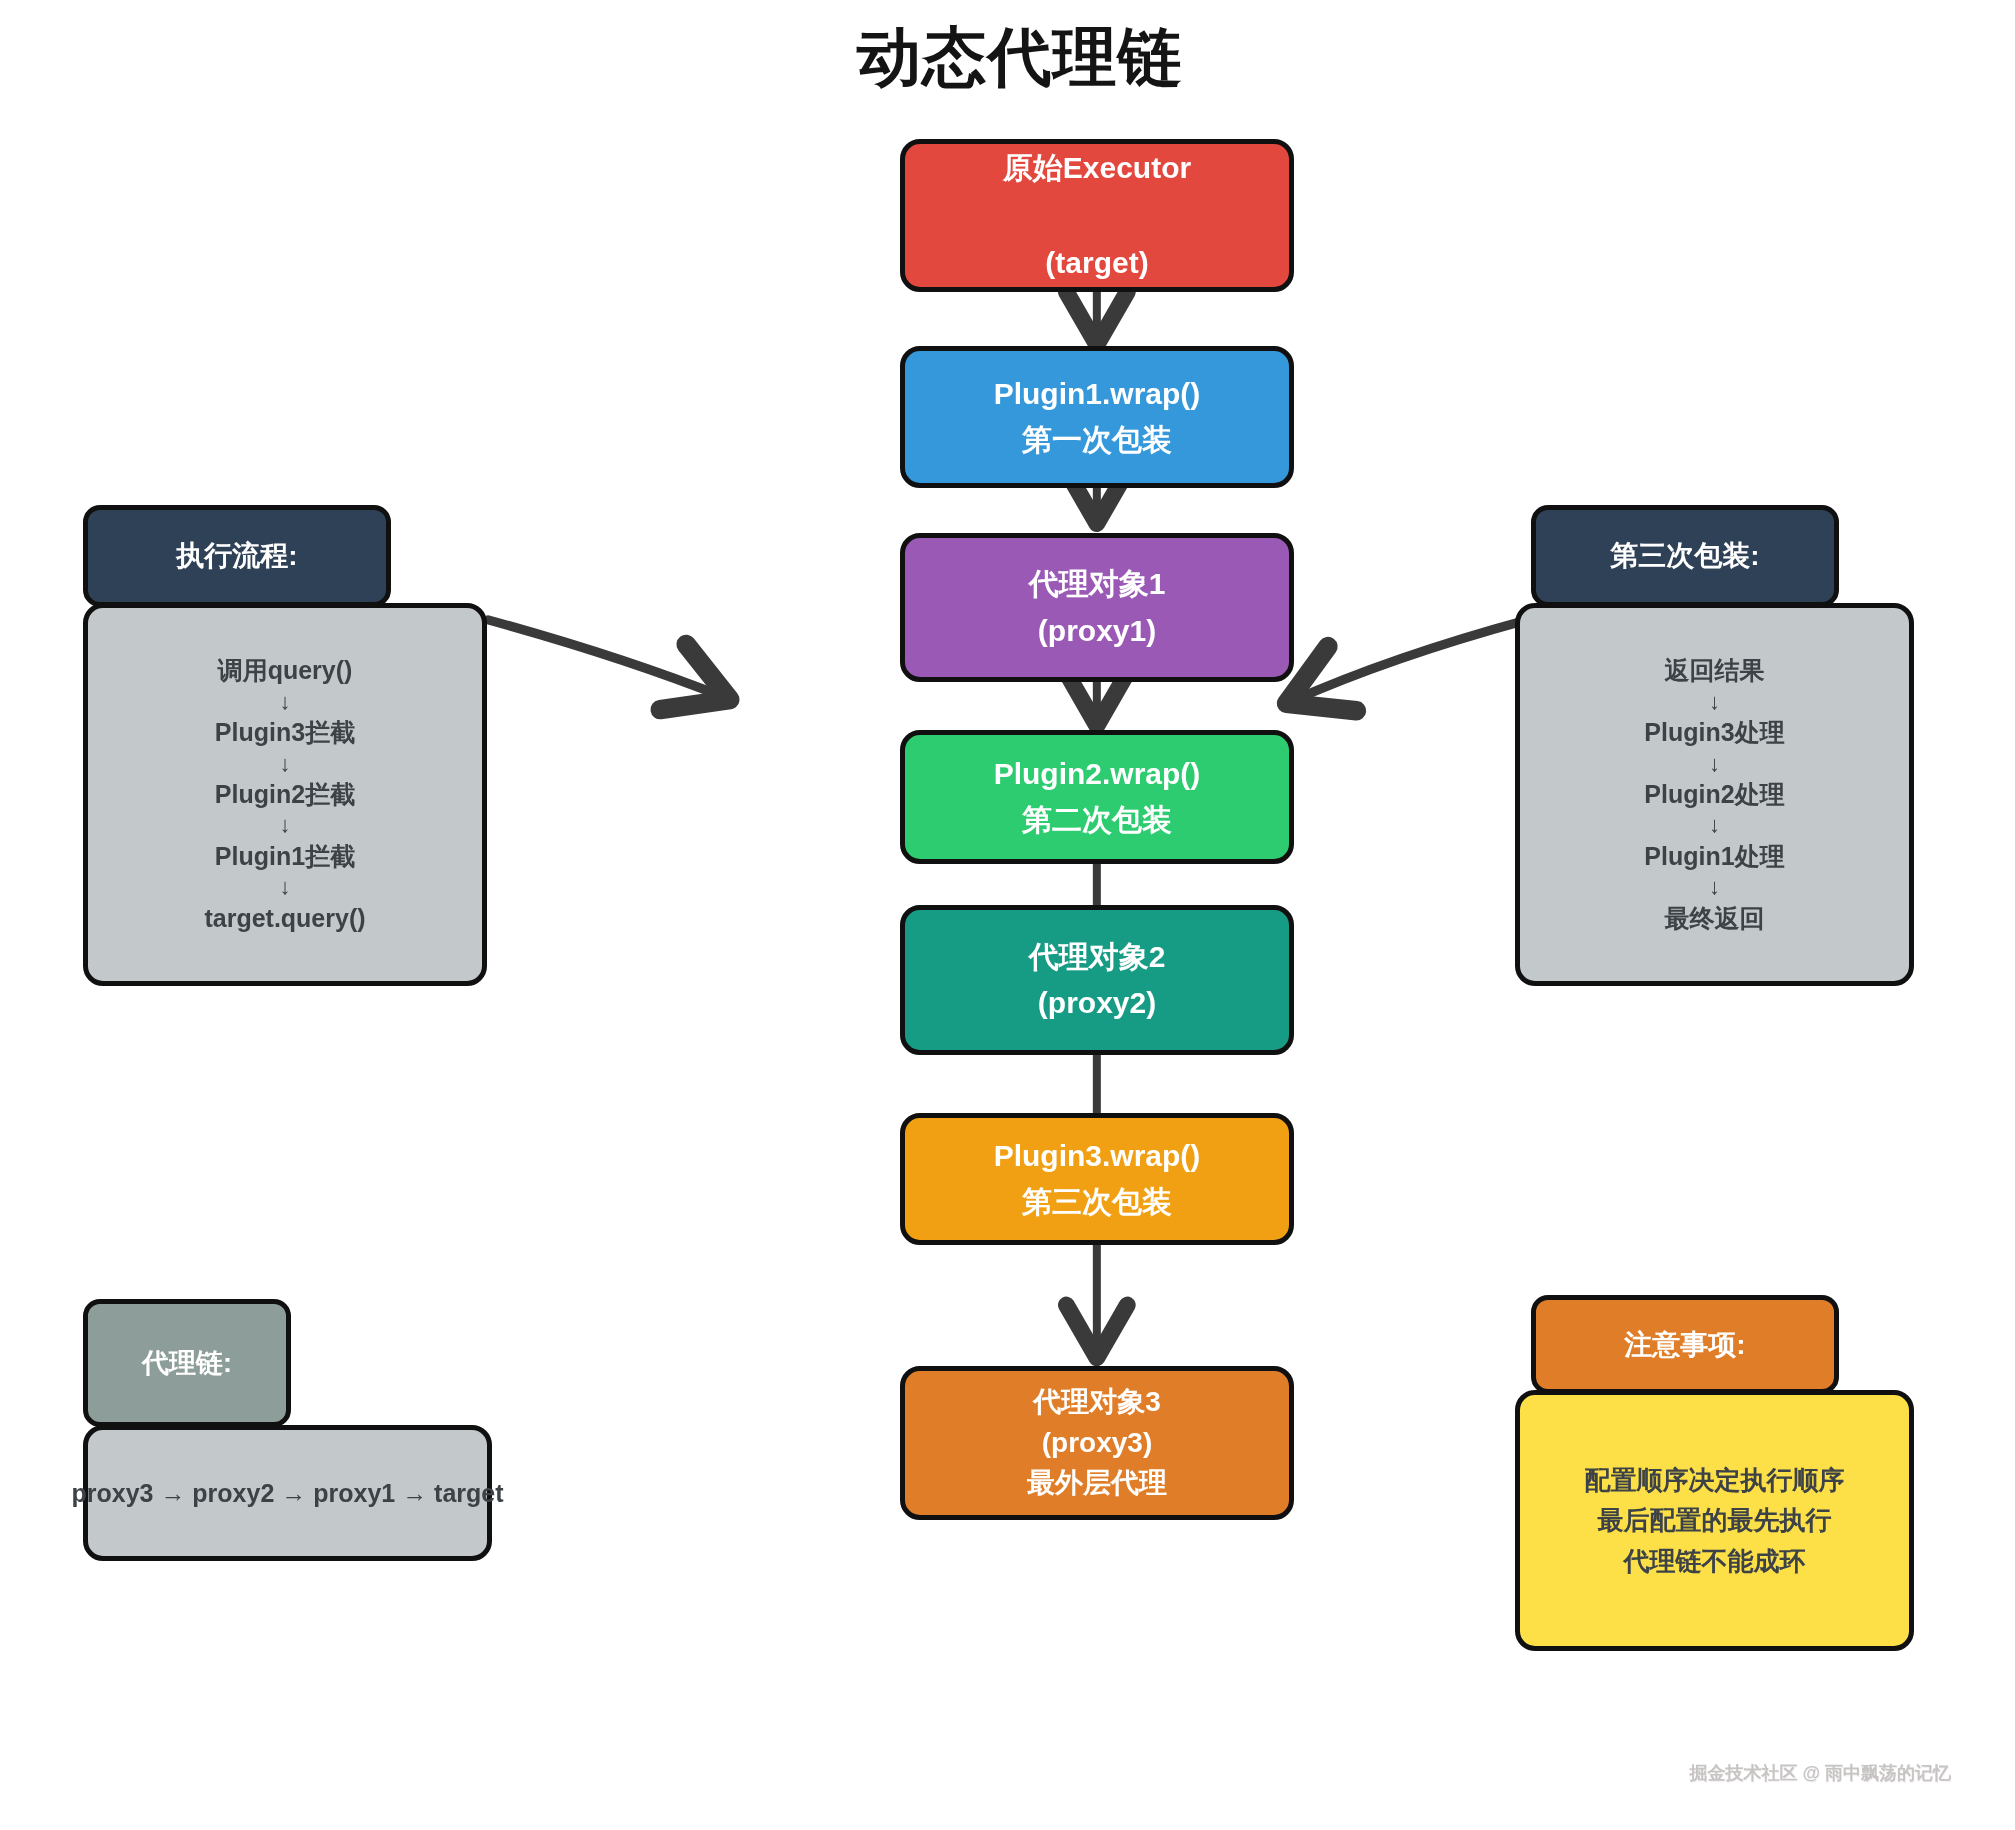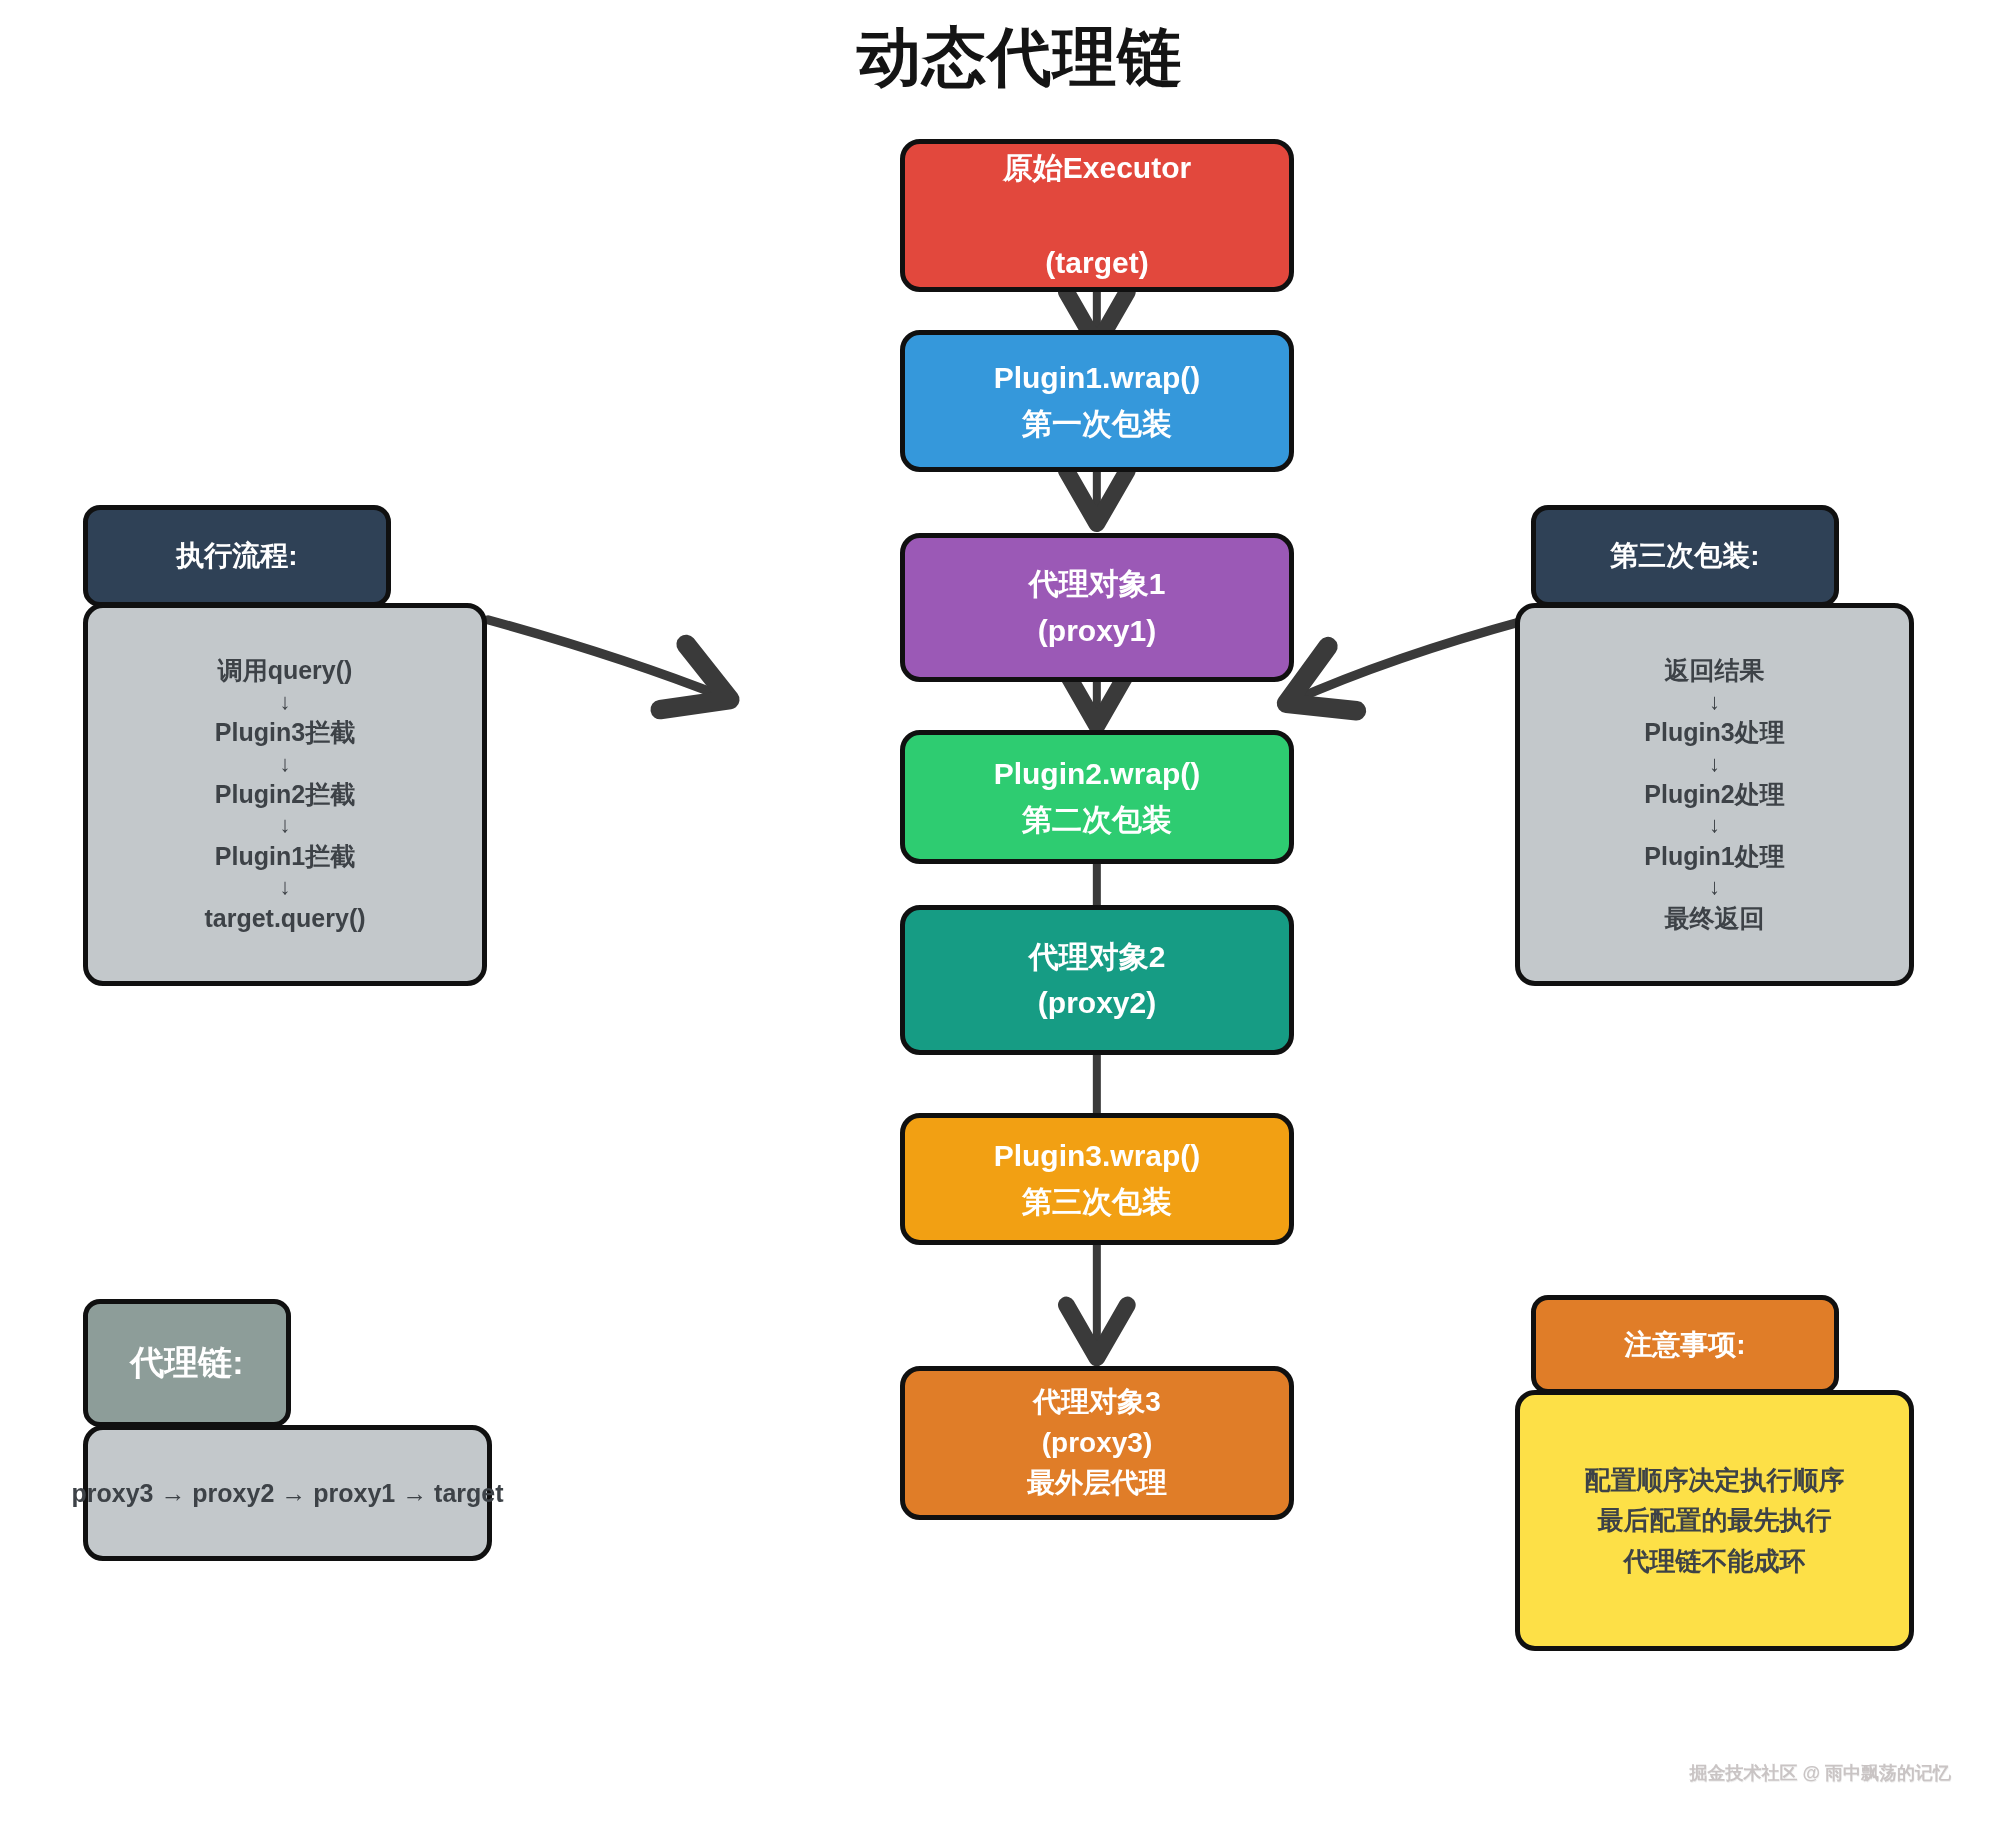--- a/index.html
+++ b/index.html
@@ -66,21 +66,21 @@
     <path d="M792 1006 Q1010 1066 1176 1132" stroke="#3a3a3a" stroke-width="15" stroke-linecap="round" fill="none" marker-end="url(#head)"></path>
     <path d="M2478 1006 Q2258 1066 2096 1138" stroke="#3a3a3a" stroke-width="15" stroke-linecap="round" fill="none" marker-end="url(#head)"></path>
   </svg>
 
   <h1 class="page-title">动态代理链</h1>
 
   <div class="node" style="top: 139px; height: 153px; background-color: rgb(226, 72, 61); gap: 48px;">
     <span>原始Executor</span>
     <span>(target)</span>
   </div>
-  <div class="node" style="top: 330px; height: 142px; background-color: rgb(53, 152, 219);">
+  <div class="node" style="top: 346px; height: 142px; background-color: rgb(53, 152, 219);">
     <span>Plugin1.wrap()</span>
     <span>第一次包装</span>
   </div>
   <div class="node" style="top: 525px; height: 149px; background-color: rgb(155, 89, 182); margin-top: 8px;">
     <span>代理对象1</span>
     <span>(proxy1)</span>
   </div>
   <div class="node" style="top: 730px; height: 134px; background-color: rgb(46, 204, 113);">
     <span>Plugin2.wrap()</span>
     <span>第二次包装</span>
@@ -122,21 +122,21 @@
     <span class="sep">↓</span>
     <span class="step">Plugin3处理</span>
     <span class="sep">↓</span>
     <span class="step">Plugin2处理</span>
     <span class="sep">↓</span>
     <span class="step">Plugin1处理</span>
     <span class="sep">↓</span>
     <span class="step">最终返回</span>
   </div>
 
-  <div class="panel-header" style="left: 83px; top: 1299px; width: 208px; height: 128px; font-size: 34px; background-color: rgb(141, 157, 153);">
+  <div class="panel-header" style="left: 83px; top: 1299px; width: 208px; height: 128px; font-size: 27px; background-color: rgb(141, 157, 153);">
     <span>代理链:</span>
   </div>
   <div class="panel-body" style="left: 83px; top: 1425px; width: 409px; height: 136px; background-color: rgb(195, 200, 203);">
     <span class="chain-text">proxy3 → proxy2 → proxy1 → target</span>
   </div>
 
   <div class="panel-header" style="left: 1531px; top: 1295px; width: 308px; height: 99px; background-color: rgb(224, 125, 40);">
     <span>注意事项:</span>
   </div>
   <div class="panel-body" style="left: 1515px; top: 1390px; width: 399px; height: 261px; background-color: #fde047;">

